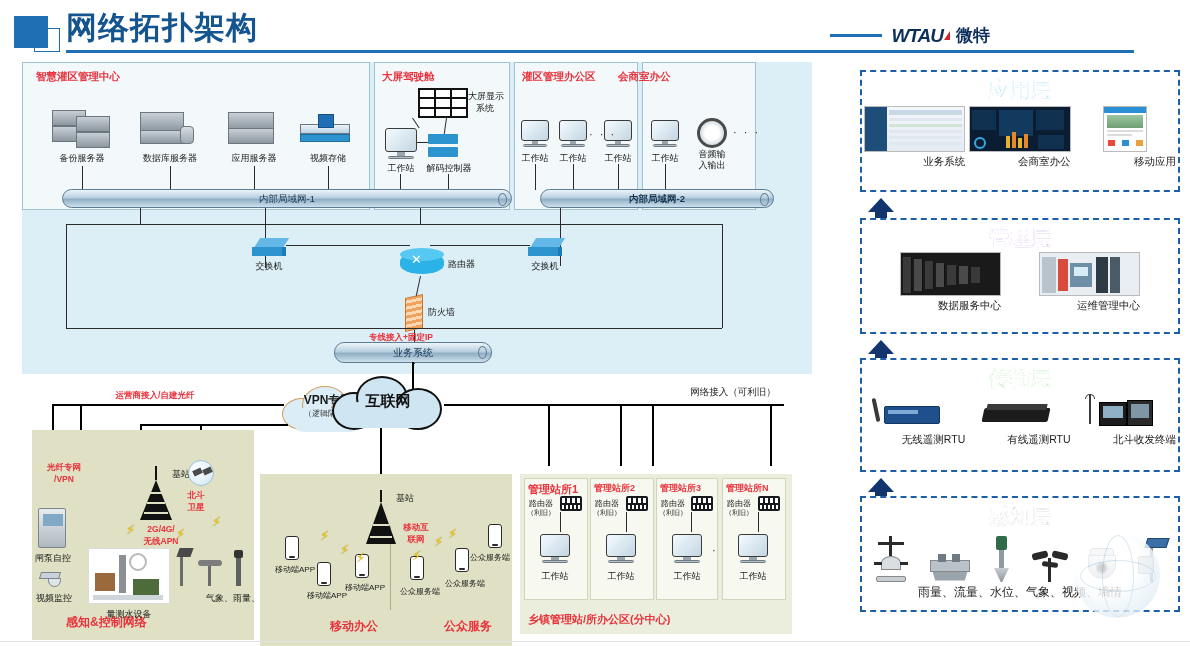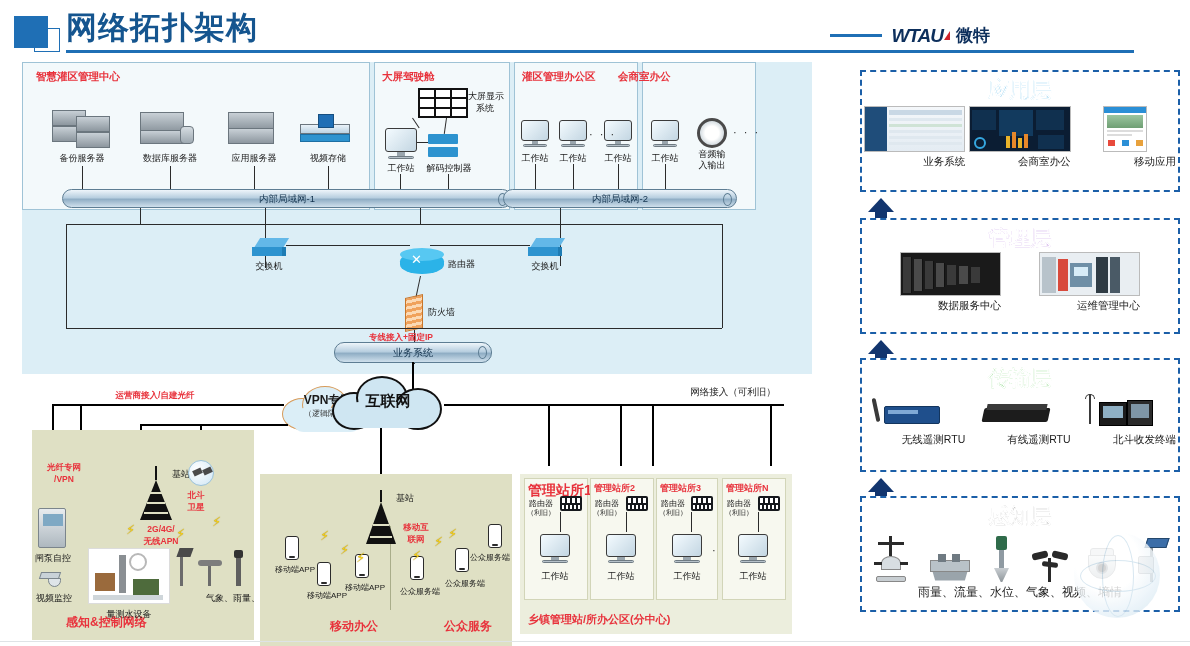--- a/index.html
+++ b/index.html
@@ -225,21 +225,21 @@
       <div class="nk"></div>
       <div class="bs"></div>
     </div>
   <div style="position:absolute;left:697px;top:62px;width:30px;height:30px;border-radius:50%;border:3px solid #4a4a4a;background:radial-gradient(circle,#fff 40%,#d5dde2 70%);"></div>
   <div class="dots" style="left:733px;top:70px;">· · ·</div>
   <div class="lbl" style="left:643px;top:96px;width:44px;">工作站</div>
   <div class="lbl" style="left:692px;top:92px;width:40px;">音频输</div>
   <div class="lbl" style="left:692px;top:103px;width:40px;">入输出</div>
   <div class="line vl" style="left:665px;top:108px;height:26px;"></div>
 
-  <div class="lan" style="left:503px;top:133px;width:234px;">内部局域网-2</div>
+  <div class="lan" style="left:540px;top:133px;width:234px;font-weight:bold;">内部局域网-2</div>
 
   <div class="line hl" style="left:140px;top:168px;width:280px;"></div>
   <div class="line vl" style="left:140px;top:152px;height:17px;"></div>
   <div class="line vl" style="left:265px;top:152px;height:60px;"></div>
   <div class="line vl" style="left:420px;top:152px;height:17px;"></div>
   <div class="line vl" style="left:560px;top:152px;height:58px;"></div>
   <div class="line hl" style="left:420px;top:168px;width:140px;"></div>
 
   <div class="sw" style="left:252px;top:182px;">
       <div class="top"></div>
@@ -402,21 +402,21 @@
   <div class="bolt" style="left:340px;top:486px;">⚡</div>
   <div class="bolt" style="left:356px;top:494px;">⚡</div>
   <div class="bolt" style="left:434px;top:478px;">⚡</div>
   <div class="bolt" style="left:412px;top:492px;">⚡</div>
   <div class="bolt" style="left:448px;top:470px;">⚡</div>
 
   <div class="olive" style="left:520px;top:418px;width:272px;height:160px;background:#eceedd;"></div>
   <div class="zone-title" style="left:528px;top:556px;font-size:11px;">乡镇管理站/所办公区(分中心)</div>
 
   <div class="box" style="left:524px;top:422px;width:64px;height:122px;background:#f7f8ef;border-color:#d2d5b8;"></div>
-  <div class="zone-title" style="left:528px;top:426px;font-size:14px;">管理站所1</div>
+  <div class="zone-title" style="left:528px;top:426px;font-size:11px;">管理站所1</div>
   <div class="lbl" style="left:524px;top:442px;width:34px;font-size:8px;">路由器</div>
   <div class="lbl" style="left:524px;top:452px;width:34px;font-size:7px;">（利旧）</div>
   <div class="rtr-sm" style="left:560px;top:440px;">
       <div class="g"></div>
       <div class="g2"></div>
     </div>
   <div class="mon" style="left:540px;top:478px;width:30px;height:30px;">
       <div class="scr"></div>
       <div class="nk"></div>
       <div class="bs"></div>

